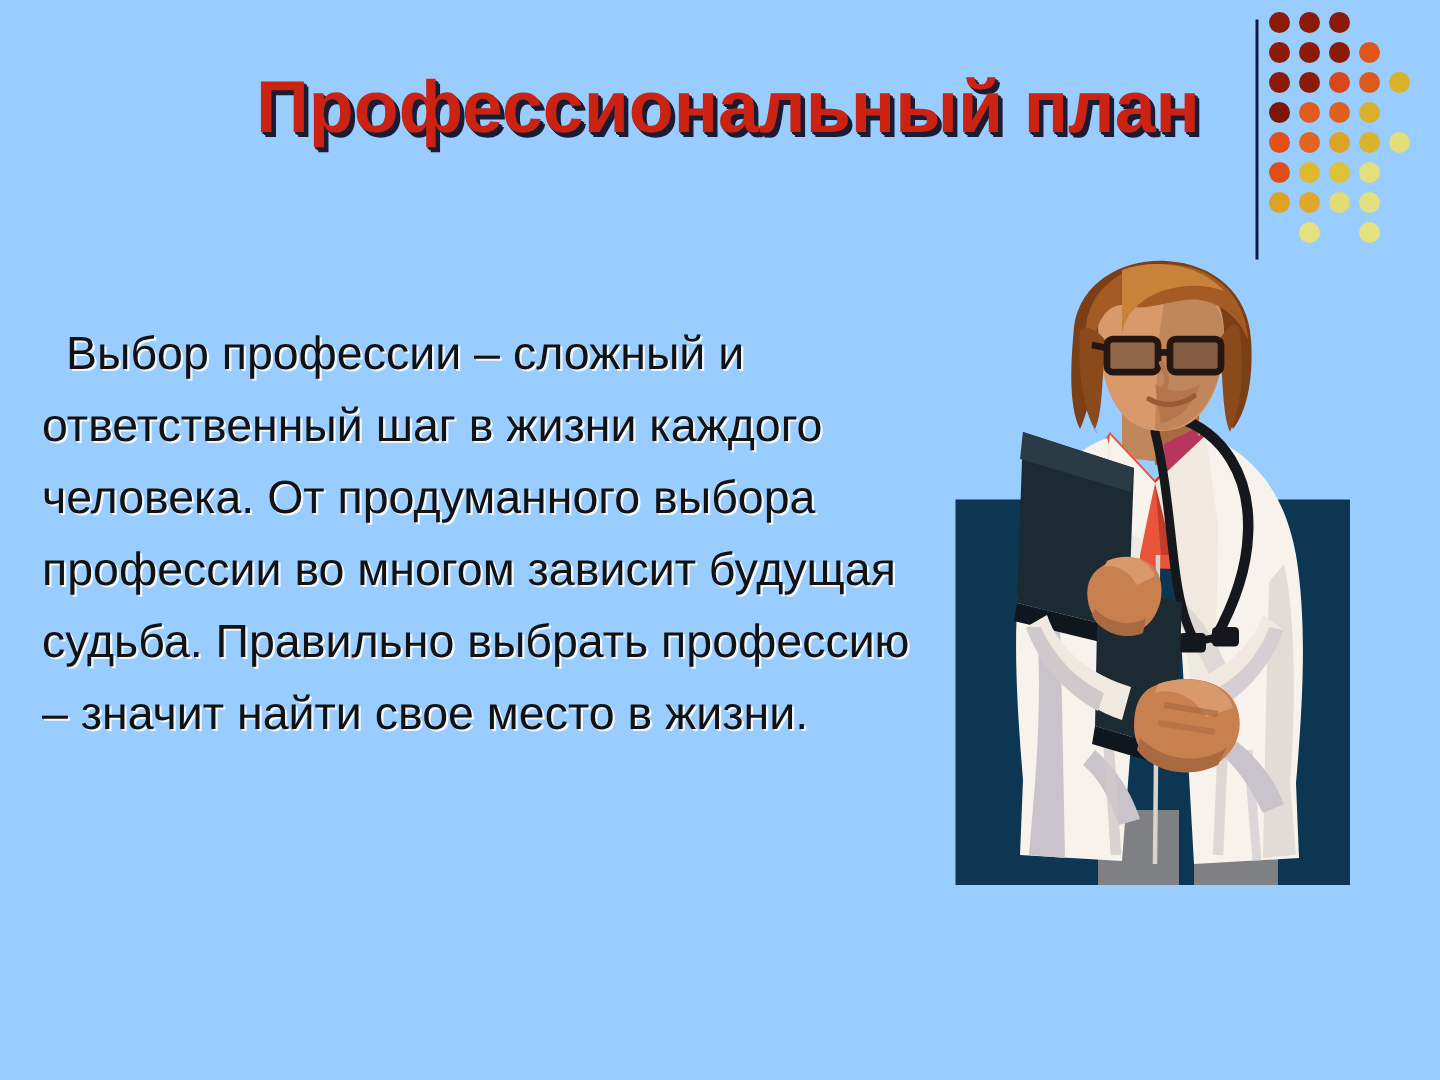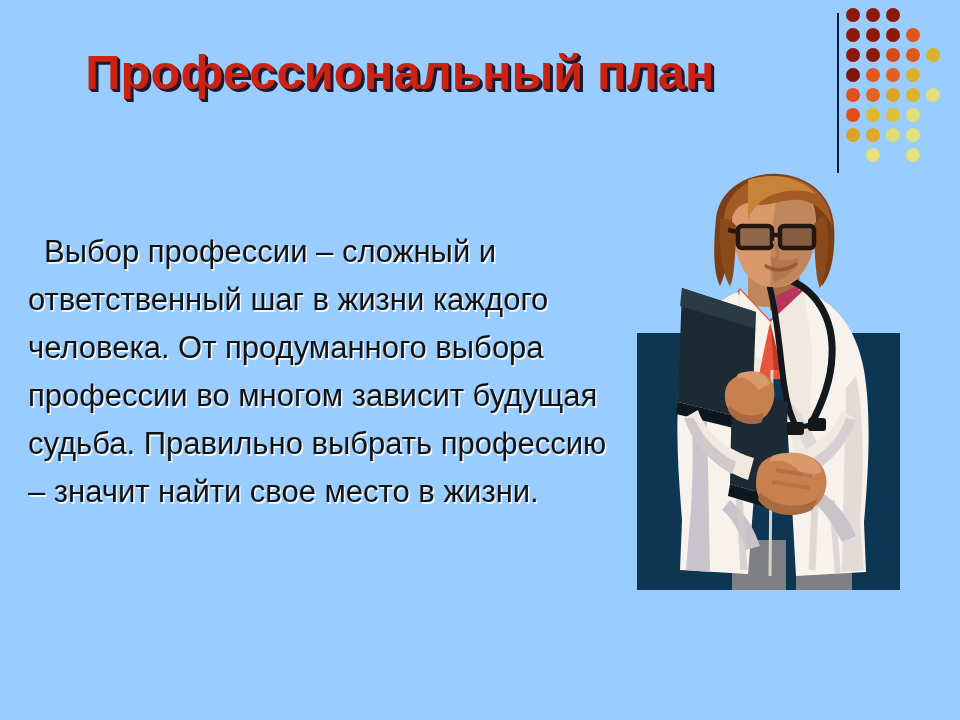--- a/index.html
+++ b/index.html
@@ -35,21 +35,21 @@
     left:837px; top:13px;
     width:2px; height:160px;
     background:#101a3c;
   }
 
   
   #title {
     position:absolute;
     left:0; top:44px;
     width:800px;
-    text-align:center;
+    text-align:right;
     font-size:49px;
     font-weight:bold;
     color:#cc2211;
     letter-spacing:0px;
     text-shadow:
        2px 2px 0 #1b1b33,
        3px 3px 0 #1b1b33,
        1px 1px 0 #1b1b33;
     white-space:nowrap;
   }
@@ -57,21 +57,20 @@
   
   #body-text {
     position:absolute;
     left:28px; top:212px;
     width:590px;
     font-size:31px;
     line-height:48px;
     color:#121212;
     text-indent:16px;
     text-shadow: 1.5px 1.5px 0 rgba(255,255,255,.85);
-    margin-top: 16px;
   }
 
   
   #illustration {
     position:absolute;
     left:620px; top:170px;
     width:300px; height:425px;
   }
   #navy-panel {
     position:absolute;

